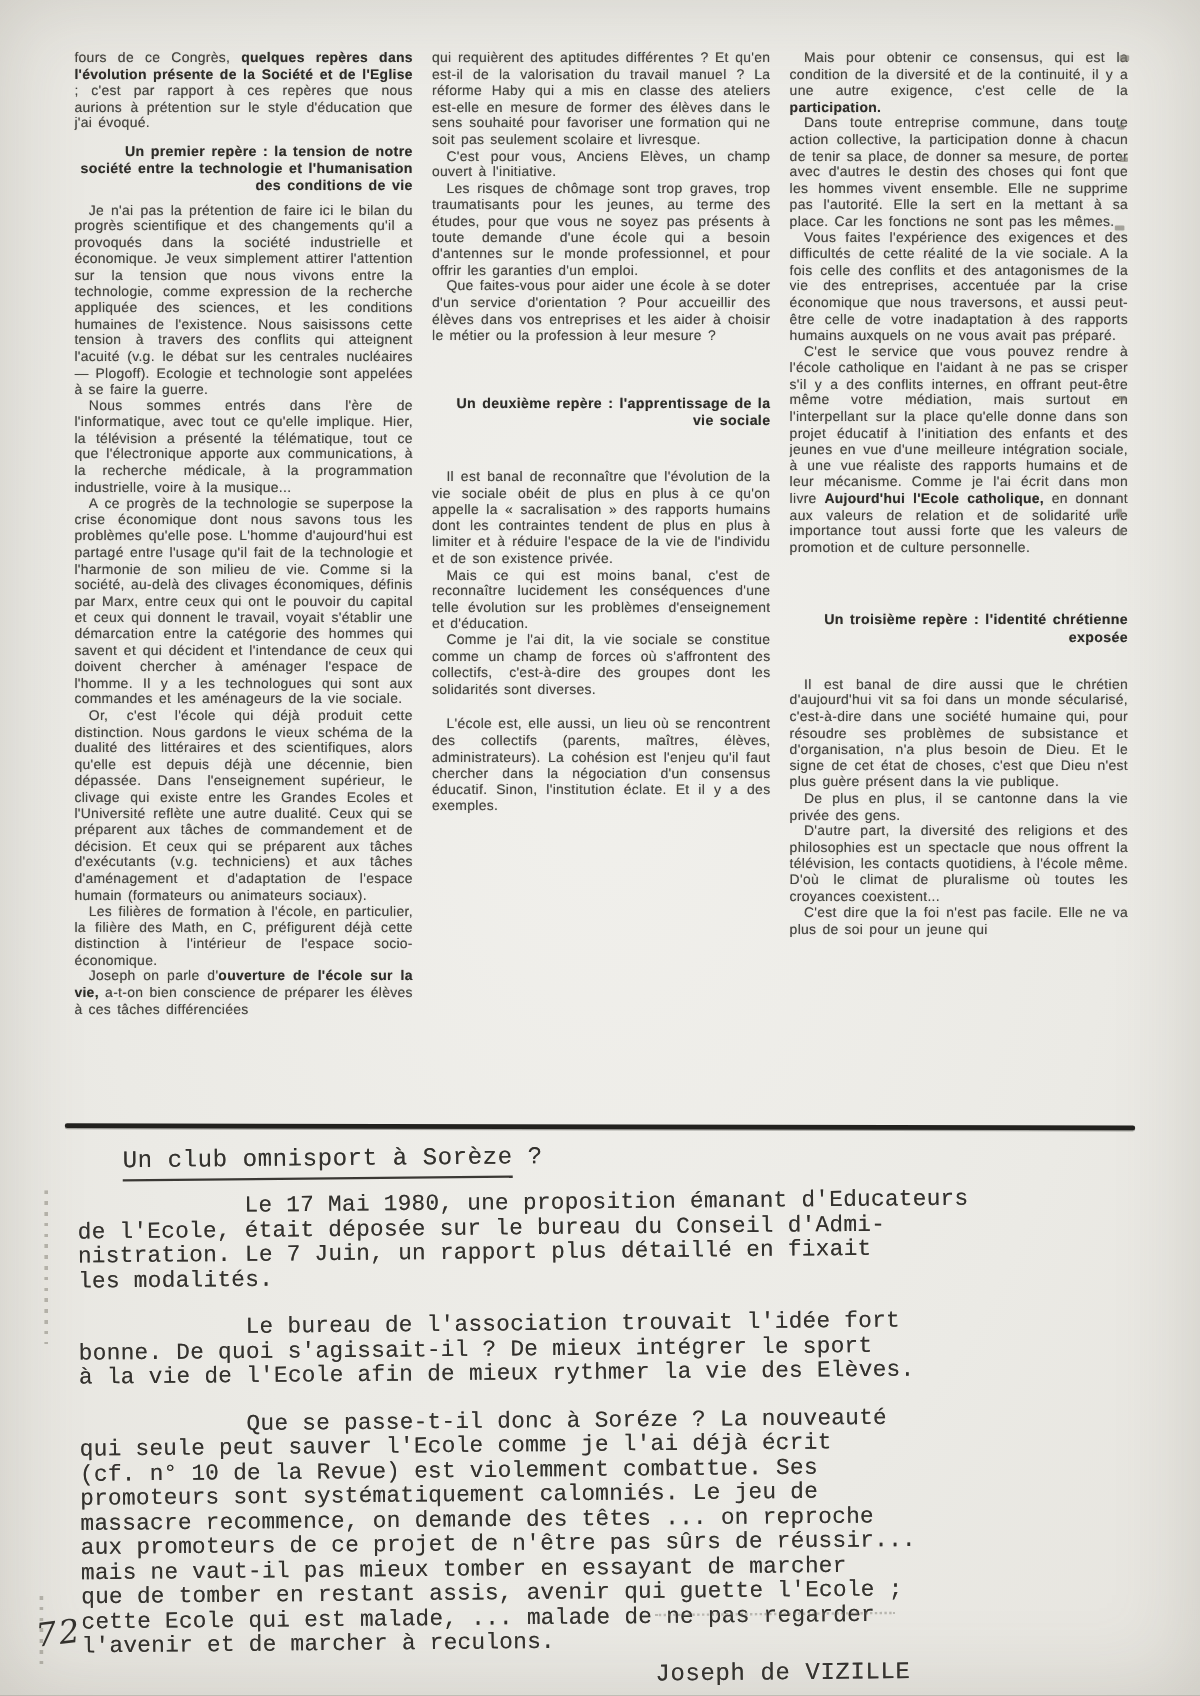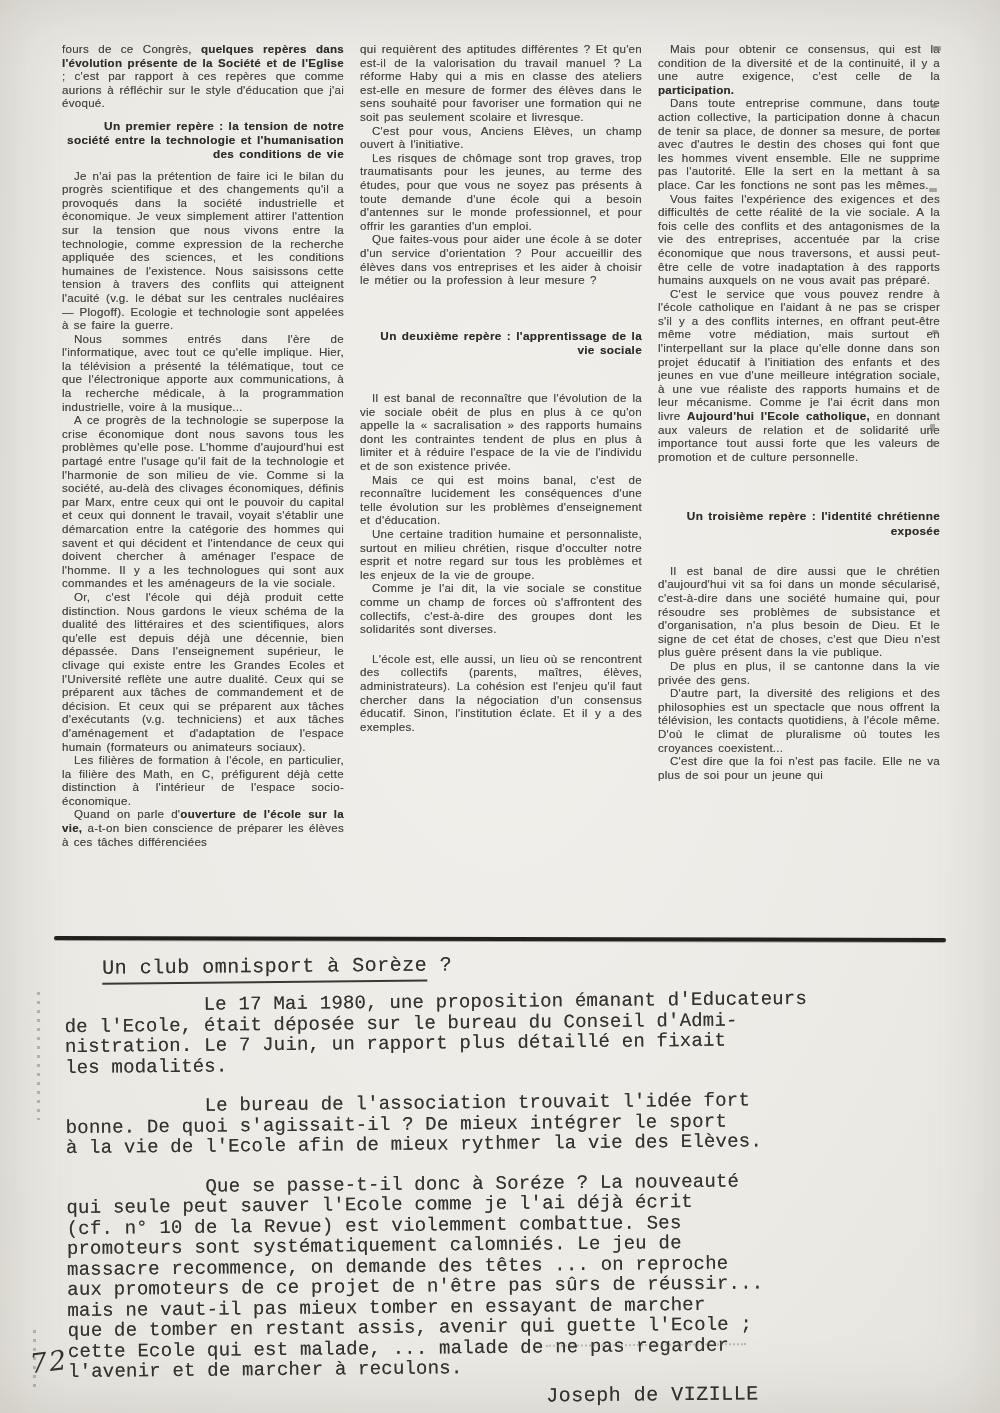--- a/index.html
+++ b/index.html
@@ -62,38 +62,37 @@
     border-top:2px dotted rgba(125,122,112,.45);transform:rotate(-.5deg);
   }
 </style>
 </head>
 <body>
 
 <div class="page">
 
   <div class="columns">
     <div class="col">
-        <p class="noindent"><span>fours de ce Congrès, </span><b>quelques repères dans l'évolution présente de la Société et de l'Eglise</b><span> ; c'est par rapport à ces repères que comme aurions à réfléchir sur le style d'éducation que j'ai évoqué.</span></p>
+        <p class="noindent"><span>fours de ce Congrès, </span><b>quelques repères dans l'évolution présente de la Société et de l'Eglise</b><span> ; c'est par rapport à ces repères que nous aurions à prétention sur le style d'éducation que j'ai évoqué.</span></p>
         <h3><span>Un premier repère : la tension de notre société entre la technologie et l'humanisation des conditions de vie</span></h3>
         <p><span>Je n'ai pas la prétention de faire ici le bilan du progrès scientifique et des changements qu'il a provoqués dans la société industrielle et économique. Je veux simplement attirer l'attention sur la tension que nous vivons entre la technologie, comme expression de la recherche appliquée des sciences, et les conditions humaines de l'existence. Nous saisissons cette tension à travers des conflits qui atteignent l'acuité (v.g. le débat sur les centrales nucléaires — Plogoff). Ecologie et technologie sont appelées à se faire la guerre.</span></p>
         <p><span>Nous sommes entrés dans l'ère de l'informatique, avec tout ce qu'elle implique. Hier, la télévision a présenté la télématique, tout ce que l'électronique apporte aux communications, à la recherche médicale, à la programmation industrielle, voire à la musique...</span></p>
         <p><span>A ce progrès de la technologie se superpose la crise économique dont nous savons tous les problèmes qu'elle pose. L'homme d'aujourd'hui est partagé entre l'usage qu'il fait de la technologie et l'harmonie de son milieu de vie. Comme si la société, au-delà des clivages économiques, définis par Marx, entre ceux qui ont le pouvoir du capital et ceux qui donnent le travail, voyait s'établir une démarcation entre la catégorie des hommes qui savent et qui décident et l'intendance de ceux qui doivent chercher à aménager l'espace de l'homme. Il y a les technologues qui sont aux commandes et les aménageurs de la vie sociale.</span></p>
         <p><span>Or, c'est l'école qui déjà produit cette distinction. Nous gardons le vieux schéma de la dualité des littéraires et des scientifiques, alors qu'elle est depuis déjà une décennie, bien dépassée. Dans l'enseignement supérieur, le clivage qui existe entre les Grandes Ecoles et l'Université reflète une autre dualité. Ceux qui se préparent aux tâches de commandement et de décision. Et ceux qui se préparent aux tâches d'exécutants (v.g. techniciens) et aux tâches d'aménagement et d'adaptation de l'espace humain (formateurs ou animateurs sociaux).</span></p>
         <p><span>Les filières de formation à l'école, en particulier, la filière des Math, en C, préfigurent déjà cette distinction à l'intérieur de l'espace socio-économique.</span></p>
-        <p><span>Quand on parle d'</span><b>ouverture de l'école sur la vie,</b><span> a-t-on bien conscience de préparer les élèves à ces tâches différenciées</span></p>
+        <p><span>Joseph on parle d'</span><b>ouverture de l'école sur la vie,</b><span> a-t-on bien conscience de préparer les élèves à ces tâches différenciées</span></p>
       </div>
     <div class="col">
         <p class="noindent"><span>qui requièrent des aptitudes différentes ? Et qu'en est-il de la valorisation du travail manuel ? La réforme Haby qui a mis en classe des ateliers est-elle en mesure de former des élèves dans le sens souhaité pour favoriser une formation qui ne soit pas seulement scolaire et livresque.</span></p>
         <p><span>C'est pour vous, Anciens Elèves, un champ ouvert à l'initiative.</span></p>
         <p><span>Les risques de chômage sont trop graves, trop traumatisants pour les jeunes, au terme des études, pour que vous ne soyez pas présents à toute demande d'une école qui a besoin d'antennes sur le monde professionnel, et pour offrir les garanties d'un emploi.</span></p>
         <p><span>Que faites-vous pour aider une école à se doter d'un service d'orientation ? Pour accueillir des élèves dans vos entreprises et les aider à choisir le métier ou la profession à leur mesure ?</span></p>
         <h3 style="margin-top: 42px; margin-bottom: 34px;"><span>Un deuxième repère : l'apprentissage de la vie sociale</span></h3>
         <p><span>Il est banal de reconnaître que l'évolution de la vie sociale obéit de plus en plus à ce qu'on appelle la « sacralisation » des rapports humains dont les contraintes tendent de plus en plus à limiter et à réduire l'espace de la vie de l'individu et de son existence privée.</span></p>
         <p><span>Mais ce qui est moins banal, c'est de reconnaître lucidement les conséquences d'une telle évolution sur les problèmes d'enseignement et d'éducation.</span></p>
-        <p><span>Une certaine tradition humaine et personnaliste, surtout en milieu chrétien, risque d'occulter notre esprit et notre regard sur tous les problèmes et les enjeux de la vie de groupe.</span></p>
         <p><span>Comme je l'ai dit, la vie sociale se constitue comme un champ de forces où s'affrontent des collectifs, c'est-à-dire des groupes dont les solidarités sont diverses.</span></p>
         <p style="margin-top: 16px;"><span>L'école est, elle aussi, un lieu où se rencontrent des collectifs (parents, maîtres, élèves, administrateurs). La cohésion est l'enjeu qu'il faut chercher dans la négociation d'un consensus éducatif. Sinon, l'institution éclate. Et il y a des exemples.</span></p>
       </div>
     <div class="col">
         <p><span>Mais pour obtenir ce consensus, qui est la condition de la diversité et de la continuité, il y a une autre exigence, c'est celle de la </span><b>participation.</b></p>
         <p><span>Dans toute entreprise commune, dans toute action collective, la participation donne à chacun de tenir sa place, de donner sa mesure, de porter avec d'autres le destin des choses qui font que les hommes vivent ensemble. Elle ne supprime pas l'autorité. Elle la sert en la mettant à sa place. Car les fonctions ne sont pas les mêmes.</span></p>
         <p><span>Vous faites l'expérience des exigences et des difficultés de cette réalité de la vie sociale. A la fois celle des conflits et des antagonismes de la vie des entreprises, accentuée par la crise économique que nous traversons, et aussi peut-être celle de votre inadaptation à des rapports humains auxquels on ne vous avait pas préparé.</span></p>
         <p><span>C'est le service que vous pouvez rendre à l'école catholique en l'aidant à ne pas se crisper s'il y a des conflits internes, en offrant peut-être même votre médiation, mais surtout en l'interpellant sur la place qu'elle donne dans son projet éducatif à l'initiation des enfants et des jeunes en vue d'une meilleure intégration sociale, à une vue réaliste des rapports humains et de leur mécanisme. Comme je l'ai écrit dans mon livre </span><b>Aujourd'hui l'Ecole catholique,</b><span> en donnant aux valeurs de relation et de solidarité une importance tout aussi forte que les valeurs de promotion et de culture personnelle.</span></p>
         <h3 style="margin-top: 46px; margin-bottom: 26px;"><span>Un troisième repère : l'identité chrétienne exposée</span></h3>
         <p><span>Il est banal de dire aussi que le chrétien d'aujourd'hui vit sa foi dans un monde sécularisé, c'est-à-dire dans une société humaine qui, pour résoudre ses problèmes de subsistance et d'organisation, n'a plus besoin de Dieu. Et le signe de cet état de choses, c'est que Dieu n'est plus guère présent dans la vie publique.</span></p>

